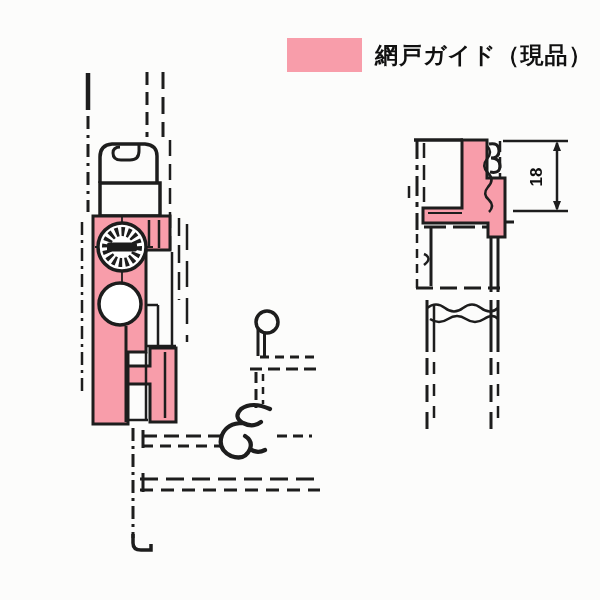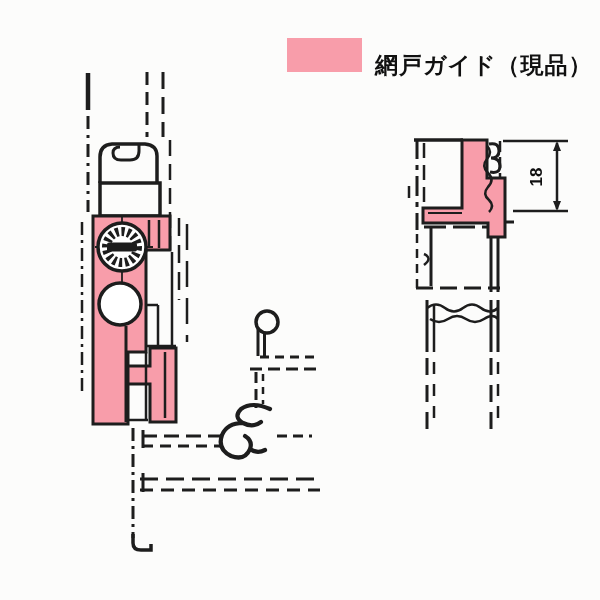--- a/index.html
+++ b/index.html
@@ -5,21 +5,21 @@
   html,body{margin:0;padding:0;}
   body{
     width:600px;height:600px;position:relative;overflow:hidden;
     background:var(--paper,#fcfcfb);
     font-family:"Liberation Sans","DejaVu Sans",sans-serif;
   }
   .stage{position:absolute;inset:0;}
   .legend{position:absolute;left:287px;top:38px;display:flex;align-items:center;}
   .legend-swatch{width:75px;height:34px;background:var(--pink,#f89daa);}
   .legend-label{
-    position:absolute;left:88px;top:12px;white-space:nowrap;
+    position:absolute;left:88px;top:2px;white-space:nowrap;
     font-size:23px;font-weight:bold;letter-spacing:1px;color:#101010;
   }
   svg{position:absolute;left:0;top:0;}
   .ink{stroke:var(--ink,#1d1d1d);fill:none;}
   .pinkfill{fill:var(--pink,#f89daa);stroke:var(--ink,#1d1d1d);}
   .whitefill{fill:#ffffff;stroke:var(--ink,#1d1d1d);}
   .dim-text{
     font-family:"Liberation Sans","DejaVu Sans",sans-serif;
     font-size:17px;font-weight:bold;fill:#101010;
   }

